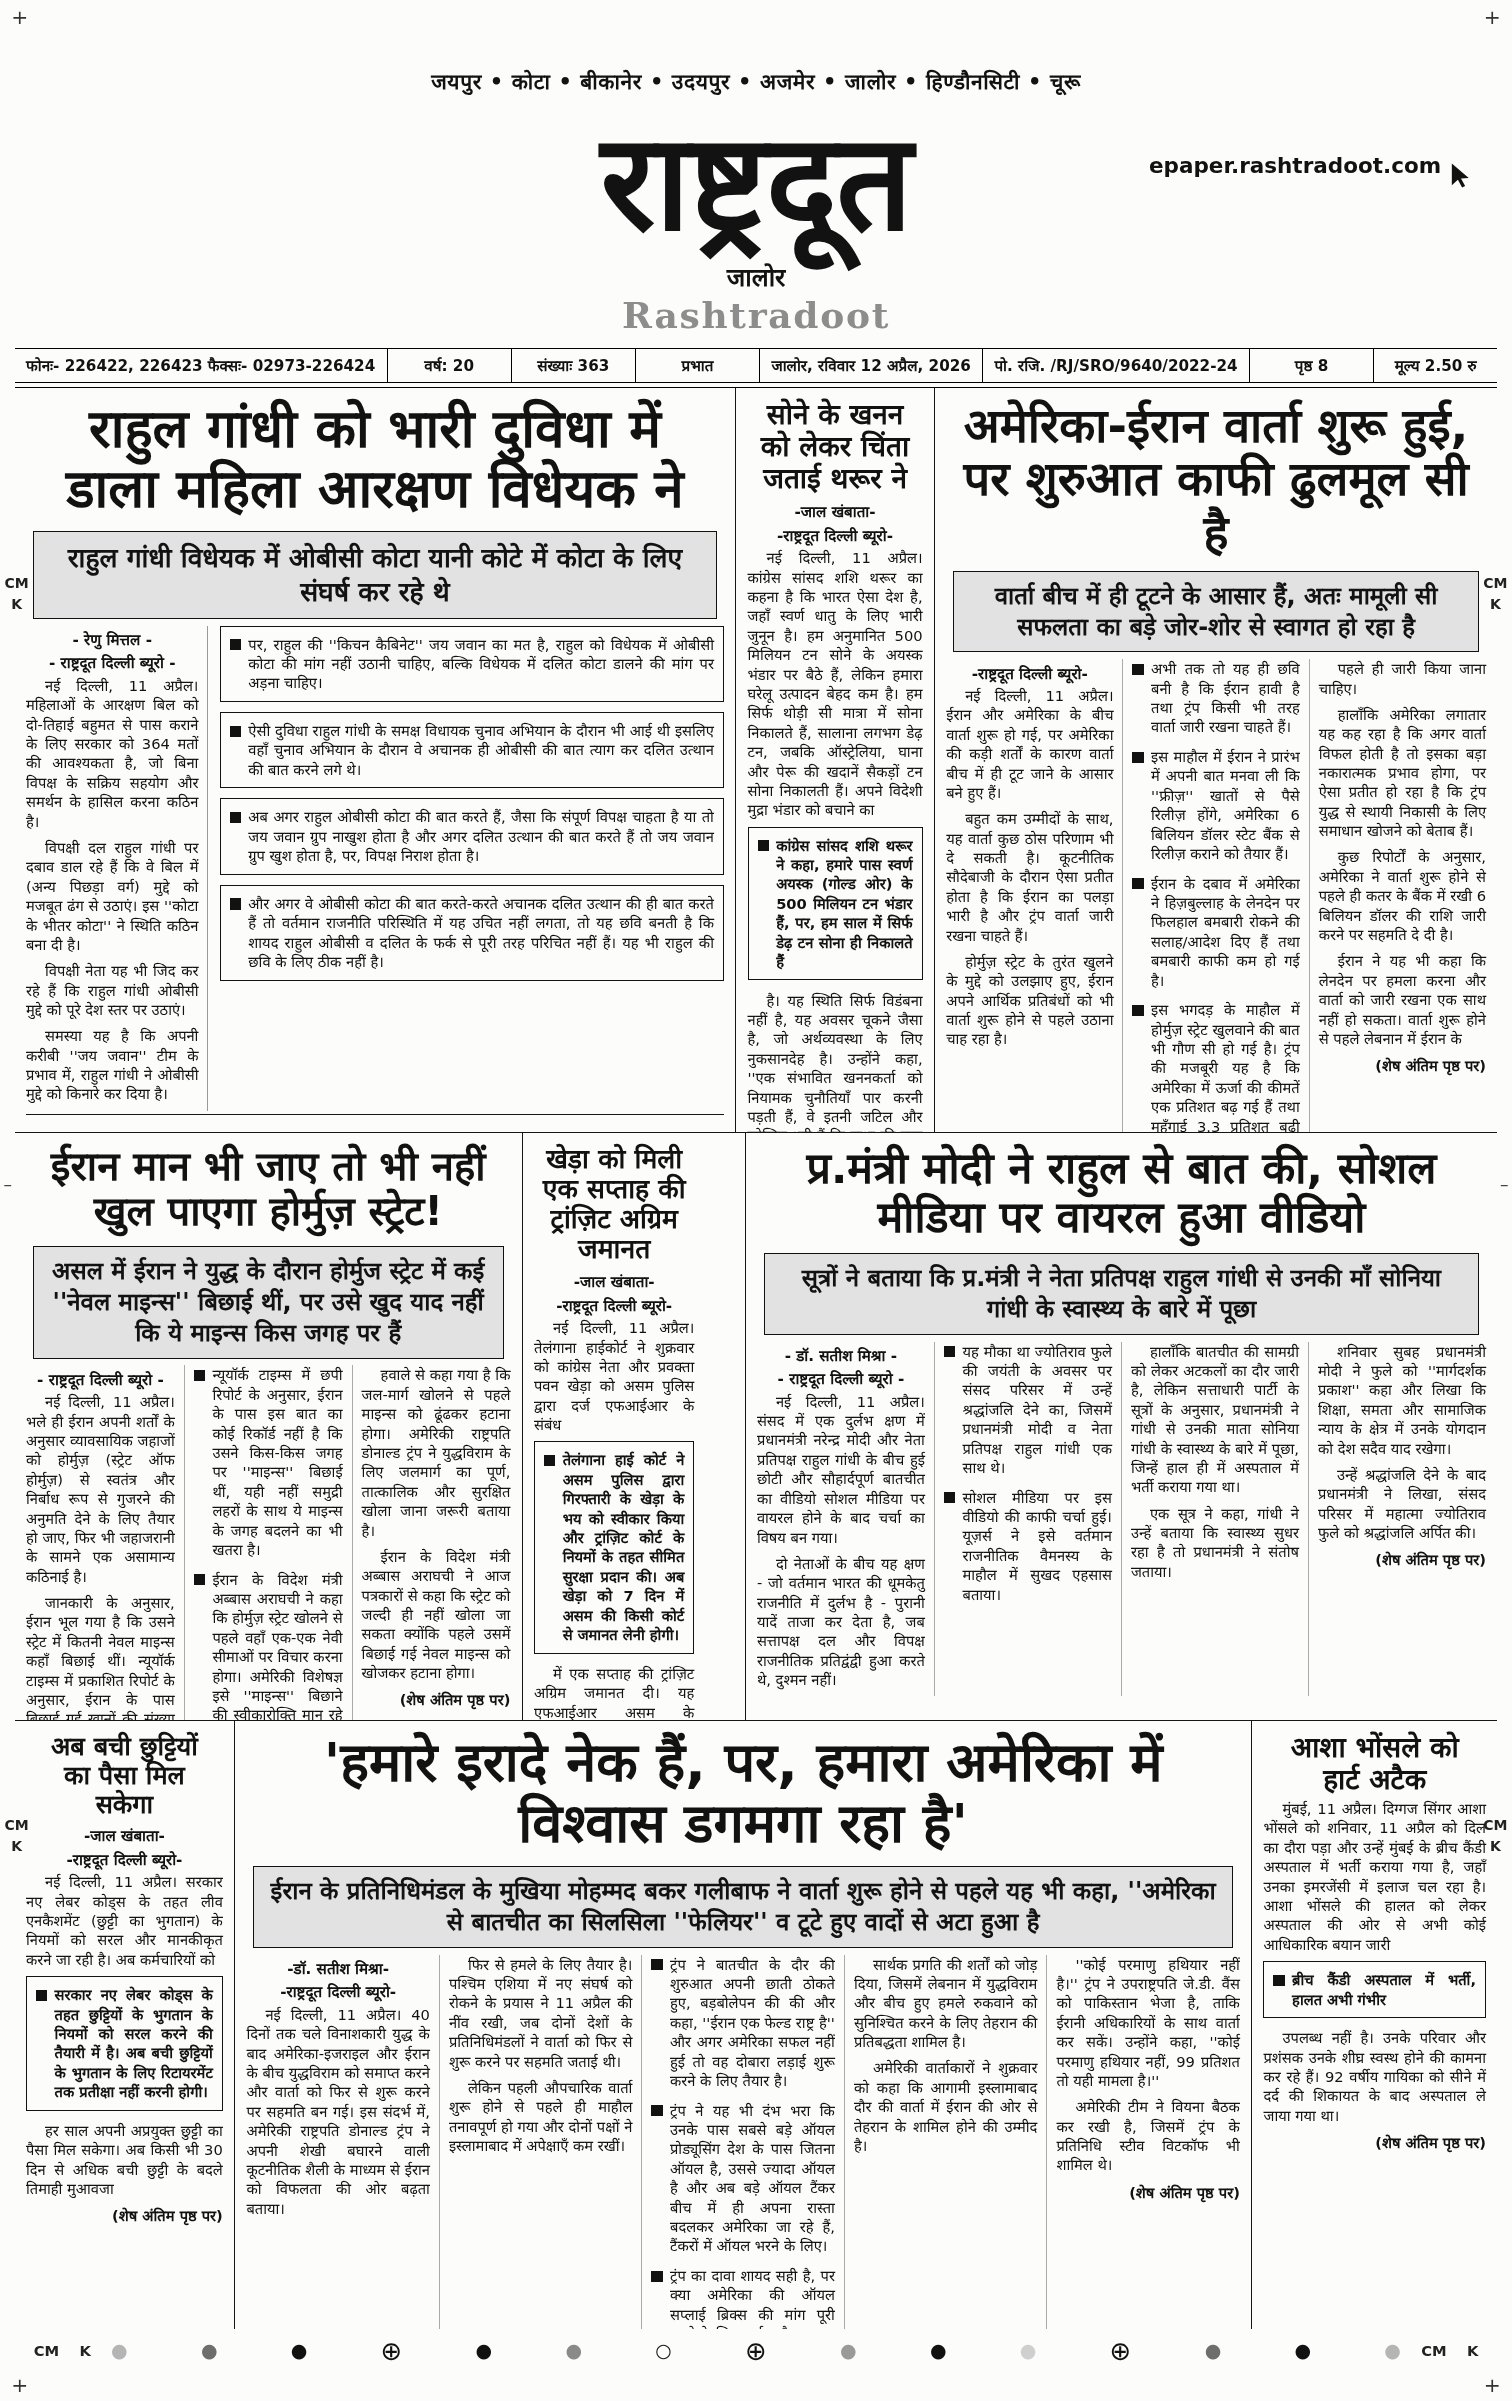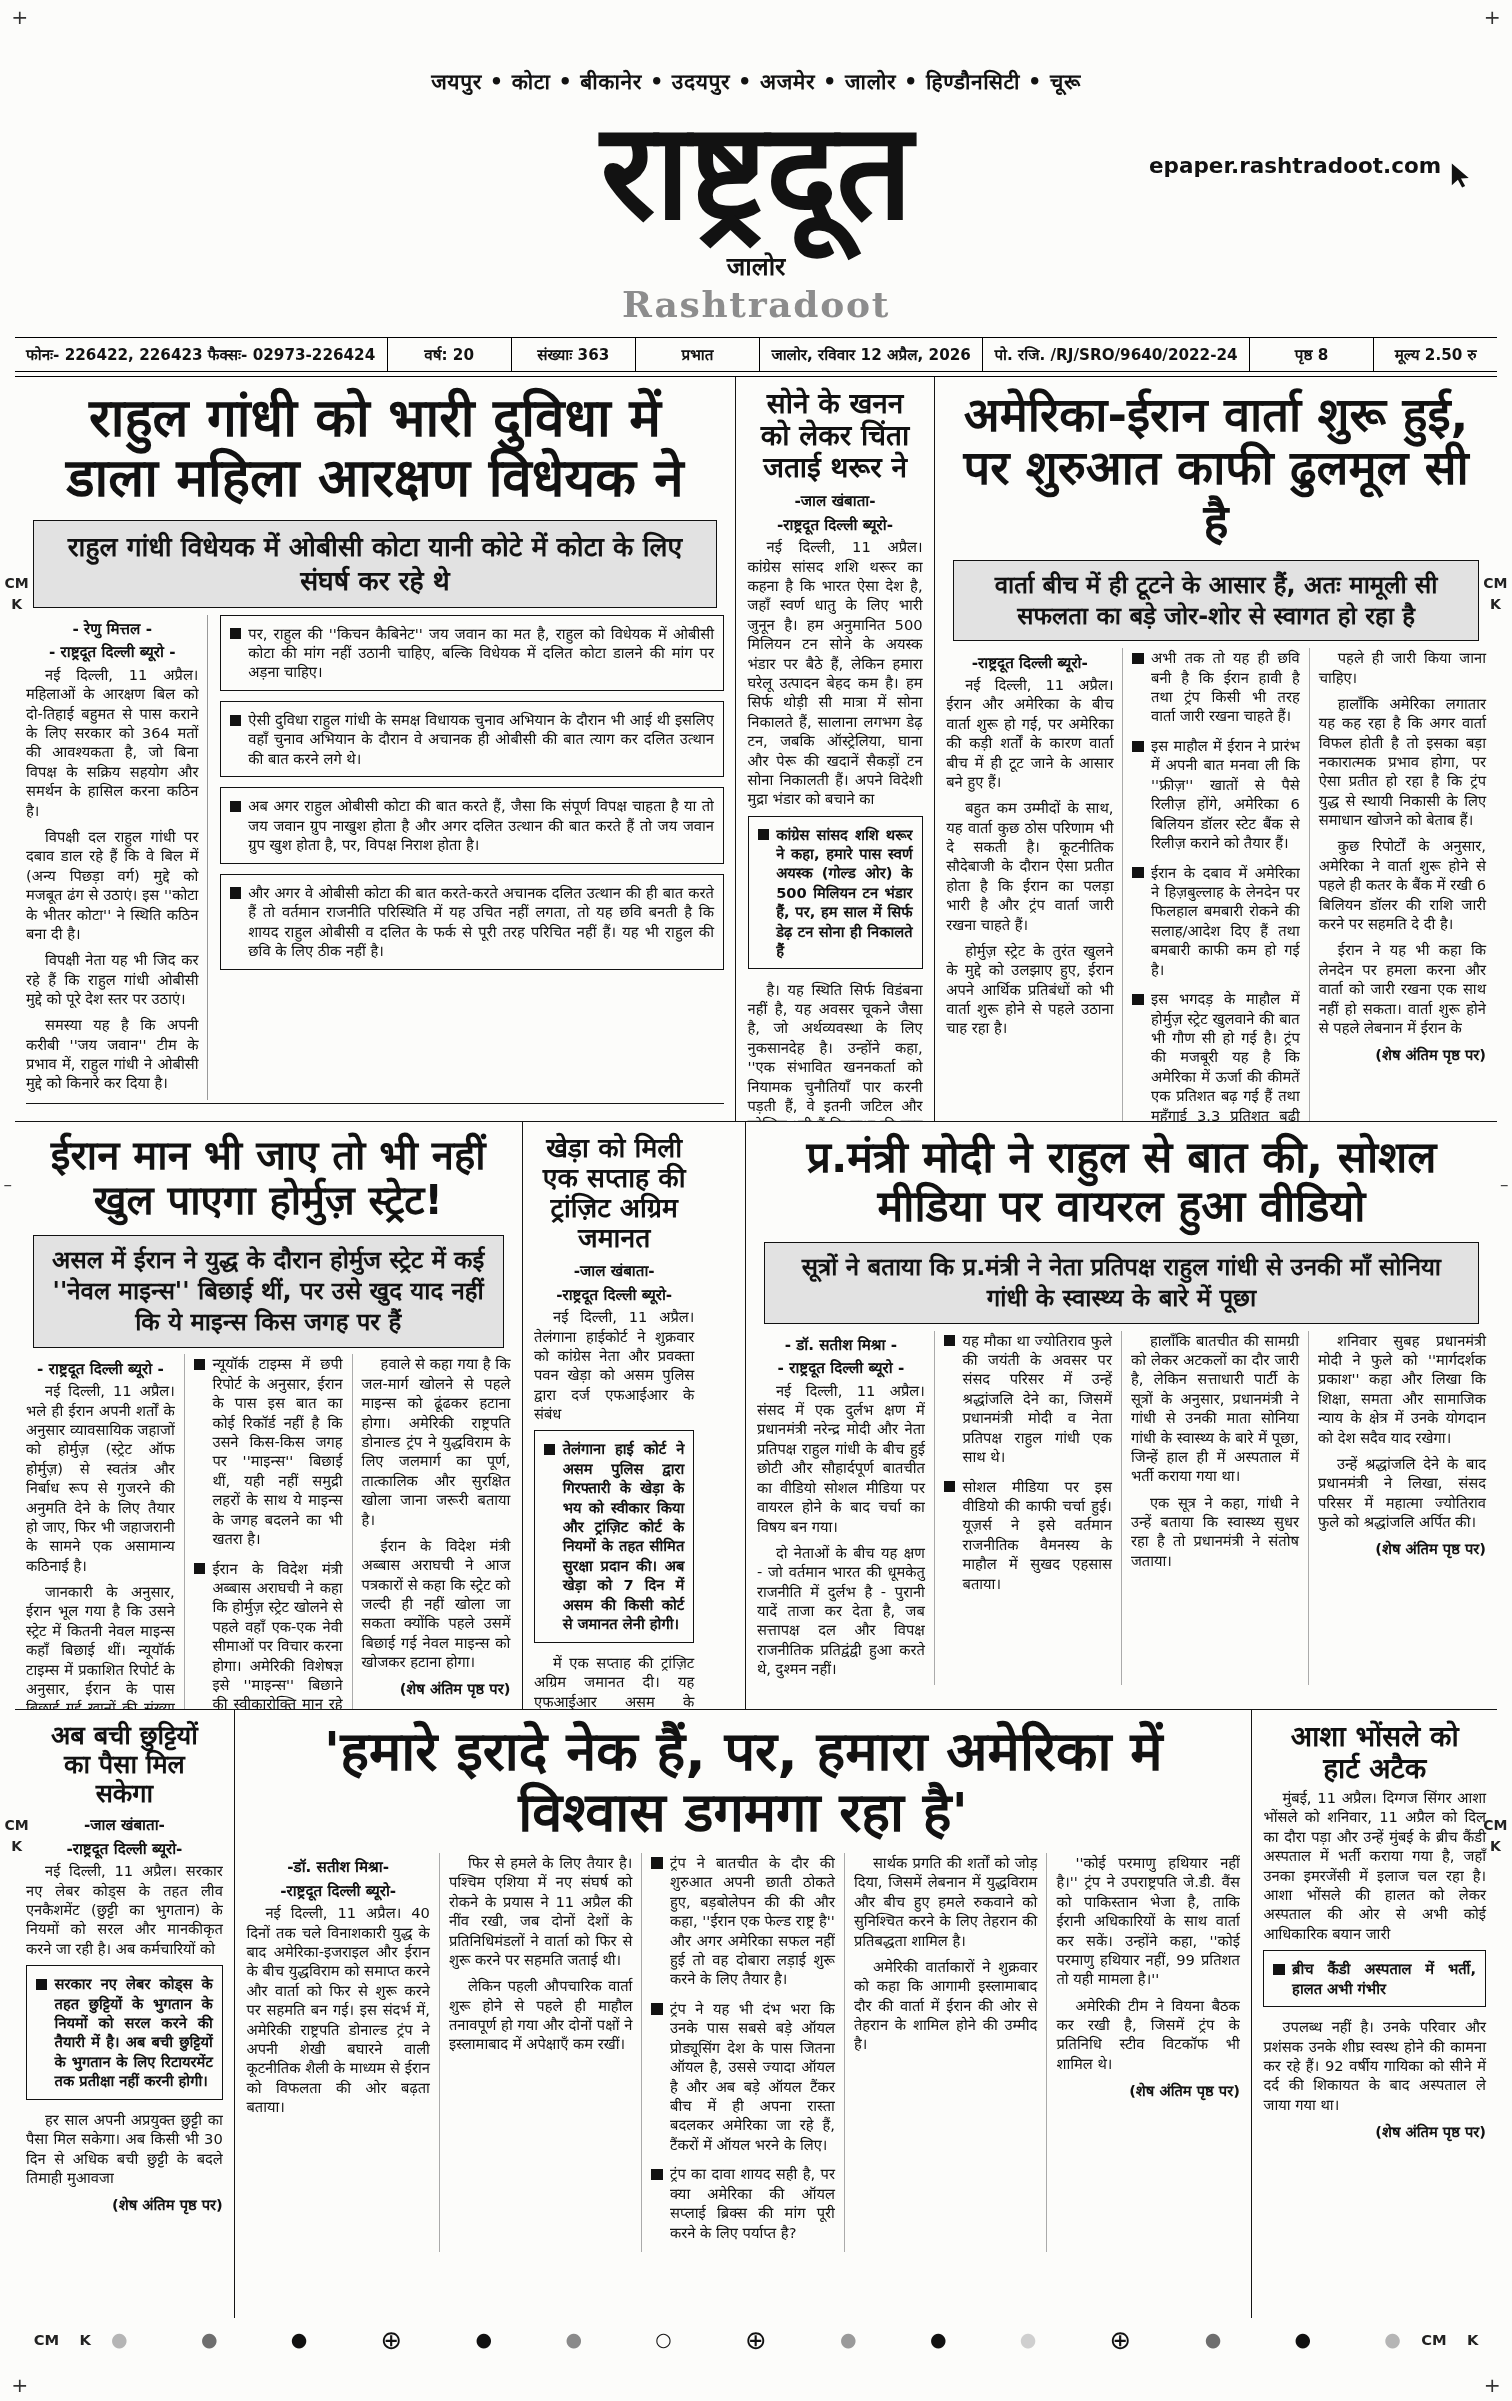--- a/index.html
+++ b/index.html
@@ -16,21 +16,21 @@
   .c-tl{top:6.8px;left:11.3px} .c-tr{top:6.8px;right:11.3px}
   .c-bl{bottom:5.6px;left:11.3px} .c-br{bottom:5.6px;right:11.3px}
   .side { position:absolute; font-size:14px; font-weight:bold; color:#222; line-height:1.5; text-align:center; }
   .s-l1{left:4.5px;top:573px} .s-r1{right:4.5px;top:573px}
   .s-l2{left:4.5px;top:1815px} .s-r2{right:4.5px;top:1815px}
   .edge-dash{position:absolute; font-size:17px; color:#444;}
   .e-l{left:3.4px;top:1174px} .e-r{right:3.4px;top:1174px}
 
   
   .cities { text-align:center; font-size:21px; font-weight:bold; letter-spacing:0.6px; padding-top:67px; }
-  .logo { text-align:center; font-size:134px; font-weight:900; line-height:1.05; margin-top:7px; letter-spacing:-1.1px; }
+  .logo { text-align:center; font-size:134px; font-weight:900; line-height:1.05; margin-top:18px; letter-spacing:-1.1px; }
   .edition { text-align:center; font-size:25px; font-weight:bold; margin-top:5.6px; }
   .logo-en { text-align:center; font-family:"DejaVu Serif", serif; font-size:36px; font-weight:bold; color:#8d8d8d; letter-spacing:1.7px; margin-top:1.1px; }
   .epaper { position:absolute; left:1149px; top:153px; font-size:21.5px; font-weight:bold; display:flex; align-items:flex-start; gap:5.6px; }
   .cursor-svg{ width:29px; height:29px; margin-top:8px; }
 
   
   .infobar { display:flex; align-items:stretch; border-top:1.7px solid #000; border-bottom:1.7px solid #000; margin-top:11.3px; font-size:15.2px; font-weight:bold; }
   .infocell { padding:6.8px 11.3px; white-space:nowrap; display:flex; align-items:center; justify-content:center; flex:1; }
   .infocell + .infocell { border-left:1.1px solid #000; }
   .thinrule { border-top:1.1px solid #000; margin-top:3.4px; }
@@ -355,20 +355,21 @@
         <div class="bx bold">
           <span class="sq"></span>
           <p class="btxt">सरकार नए लेबर कोड्स के तहत छुट्टियों के भुगतान के नियमों को सरल करने की तैयारी में है। अब बची छुट्टियों के भुगतान के लिए रिटायरमेंट तक प्रतीक्षा नहीं करनी होगी।</p>
         </div>
         <p class="para">हर साल अपनी अप्रयुक्त छुट्टी का पैसा मिल सकेगा। अब किसी भी 30 दिन से अधिक बची छुट्टी के बदले तिमाही मुआवजा</p>
         <p class="cont">(शेष अंतिम पृष्ठ पर)</p>
       </section>
 
       <section class="art a-quote">
         <h1 class="head h-quote">'हमारे इरादे नेक हैं, पर, हमारा अमेरिका में विश्वास डगमगा रहा है'</h1>
+        <div class="subhead small">ईरान के प्रतिनिधिमंडल के मुखिया मोहम्मद बकर गलीबाफ ने वार्ता शुरू होने से पहले यह भी कहा, ''अमेरिका से बातचीत का सिलसिला ''फेलियर'' व टूटे हुए वादों से अटा हुआ है</div>
         <div class="cols">
           <div class="col">
             <div class="byline">-डॉ. सतीश मिश्रा-</div>
             <div class="byline">-राष्ट्रदूत दिल्ली ब्यूरो-</div>
             <div>
               <p class="para">नई दिल्ली, 11 अप्रैल। 40 दिनों तक चले विनाशकारी युद्ध के बाद अमेरिका-इजराइल और ईरान के बीच युद्धविराम को समाप्त करने और वार्ता को फिर से शुरू करने पर सहमति बन गई। इस संदर्भ में, अमेरिकी राष्ट्रपति डोनाल्ड ट्रंप ने अपनी शेखी बघारने वाली कूटनीतिक शैली के माध्यम से ईरान को विफलता की ओर बढ़ता बताया।</p>
             </div>
           </div>
           <div class="col">
             <div>

